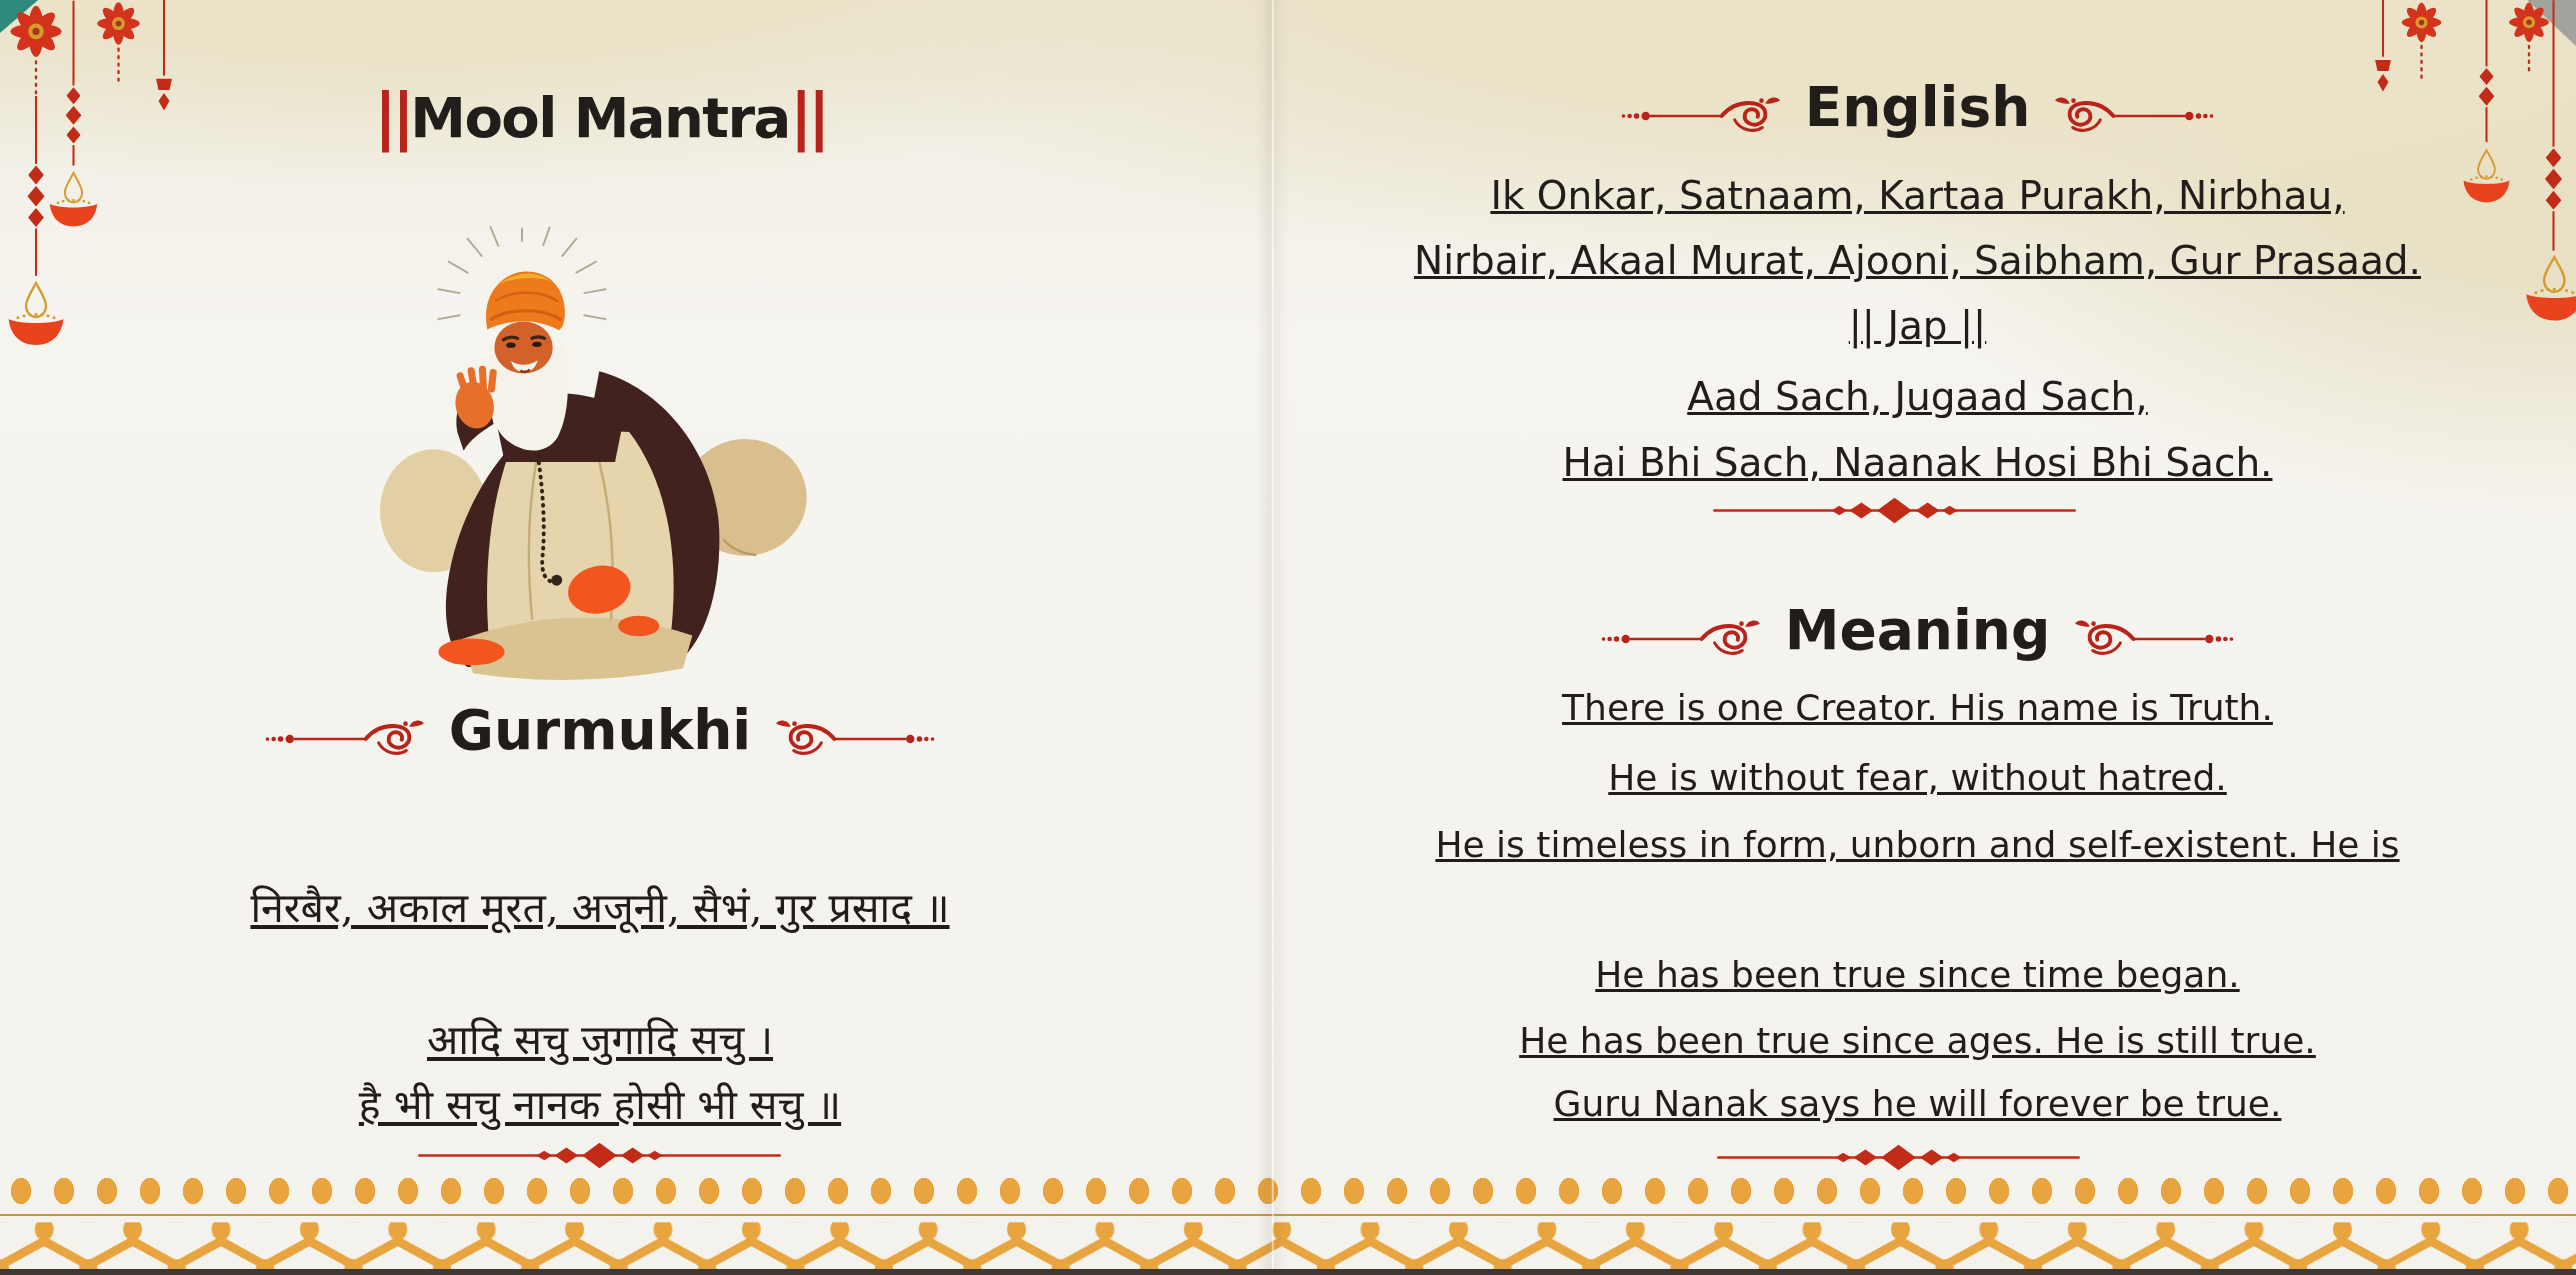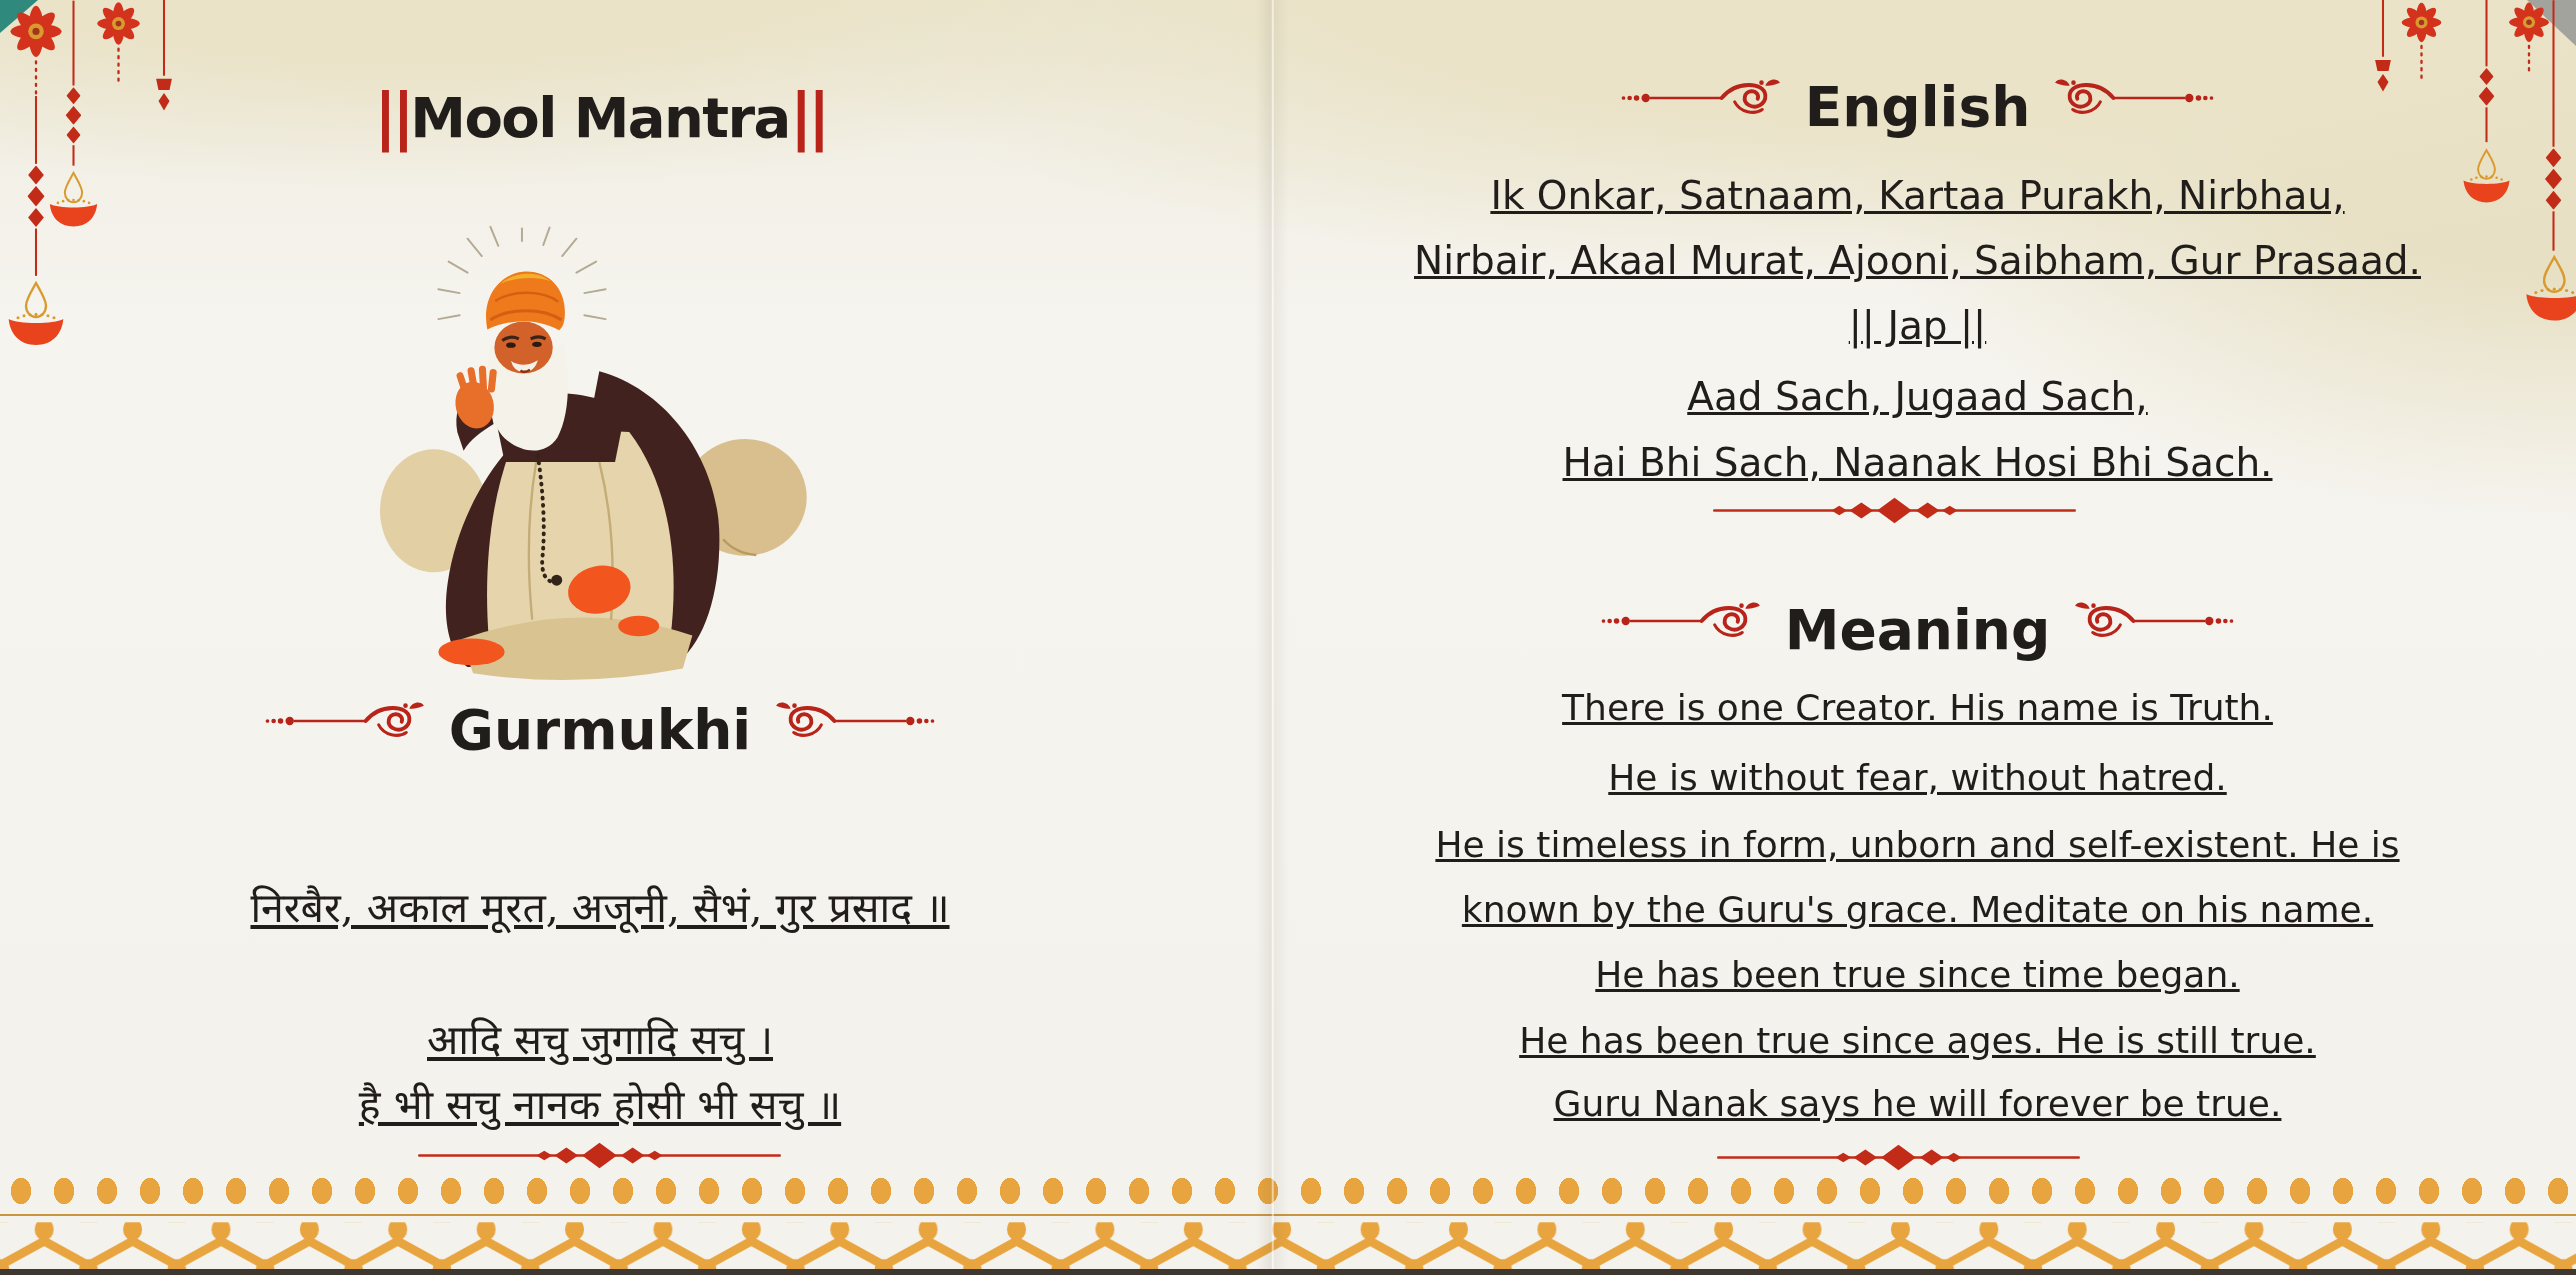--- a/index.html
+++ b/index.html
@@ -20,21 +20,21 @@
         clip-path:polygon(100% 0,100% 100%,0 0);}
   .bottom-strip{position:absolute;left:0;top:1269px;width:2576px;height:6.3px;background:#3f3830;}
 
   .hang{position:absolute;}
   .guru{position:absolute;left:339px;top:225px;width:489px;height:458px;}
 
   .title{position:absolute;left:79px;top:79px;width:1042px;text-align:center;
          font-size:56px;font-weight:bold;letter-spacing:-1.6px;white-space:nowrap;}
   .title .bars{color:var(--accent-red,#b9241a);font-size:1.12em;letter-spacing:-4.7px;}
 
-  .heading-row{position:absolute;display:flex;align-items:flex-start;justify-content:center;gap:16px;}
+  .heading-row{position:absolute;display:flex;align-items:flex-end;justify-content:center;gap:16px;}
   .heading-row h2{margin:0;font-size:55px;font-weight:bold;letter-spacing:0;}
   .fl{width:170px;height:46px;flex:0 0 auto;}
   .fl.mir{transform:scaleX(-1);}
 
   .line{position:absolute;white-space:nowrap;text-align:center;text-decoration:underline;}
   .lcol{left:79px;width:1042px;}
   .rcol{left:1310px;width:1215px;}
   .dev{font-size:41px;font-family:"DejaVu Serif","Liberation Serif",serif;}
   .eng{font-size:39px;}
   .mean{font-size:36px;}
@@ -267,21 +267,20 @@
       </svg>
     <h2>Meaning</h2>
     <svg class="fl mir" viewBox="0 0 220 60">
         <use href="#flr"></use>
       </svg>
   </div>
 
   <div class="line rcol mean" style="top:687px">There is one Creator. His name is Truth.</div>
   <div class="line rcol mean" style="top:757px">He is without fear, without hatred.</div>
   <div class="line rcol mean" style="top:824px">He is timeless in form, unborn and self-existent. He is</div>
-  <div class="line rcol mean" style="top:889px">known by the Guru's grace. Meditate on his name.</div>
   <div class="line rcol mean" style="top:954px">He has been true since time began.</div>
   <div class="line rcol mean" style="top:1020px">He has been true since ages. He is still true.</div>
   <div class="line rcol mean" style="top:1083px">Guru Nanak says he will forever be true.</div>
 
   <svg class="divider" style="left:1717px;top:1144px" viewBox="0 0 460 34">
       <use href="#dv"></use>
     </svg>
 
   <div class="dots-row"></div>
   <div class="gold-line"></div>

